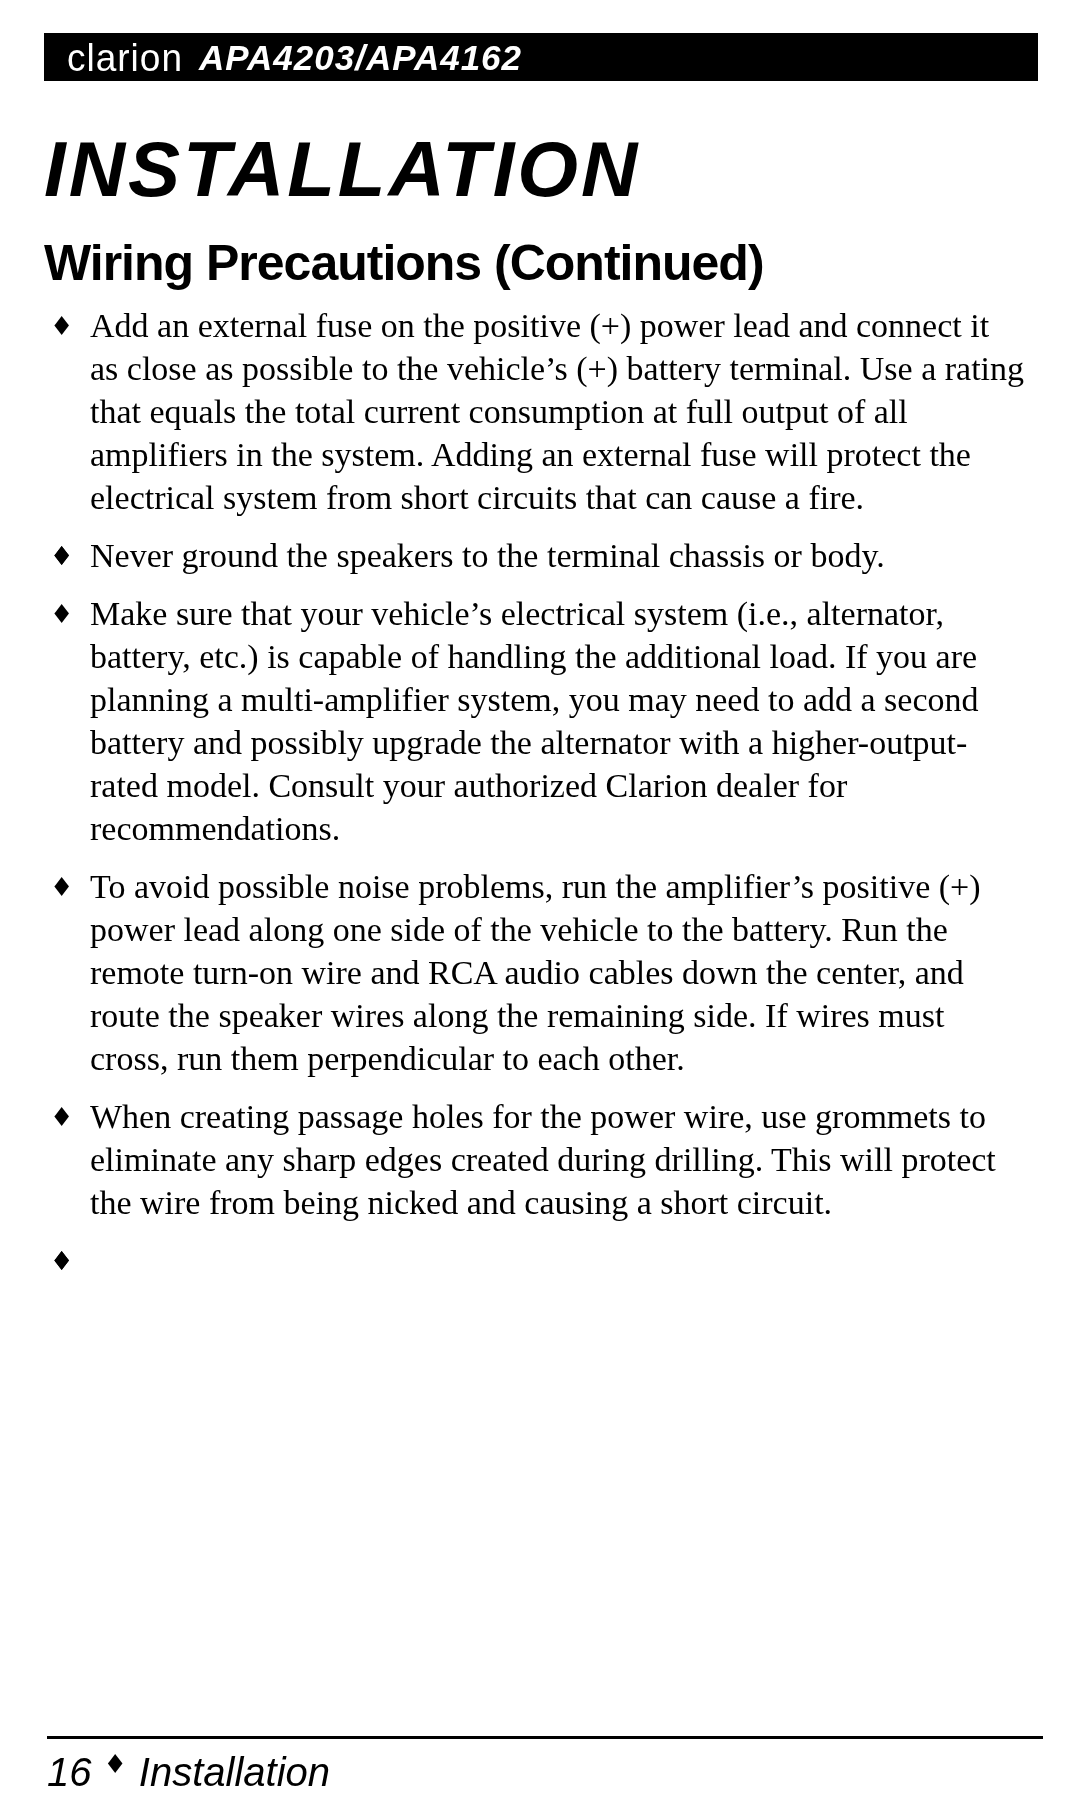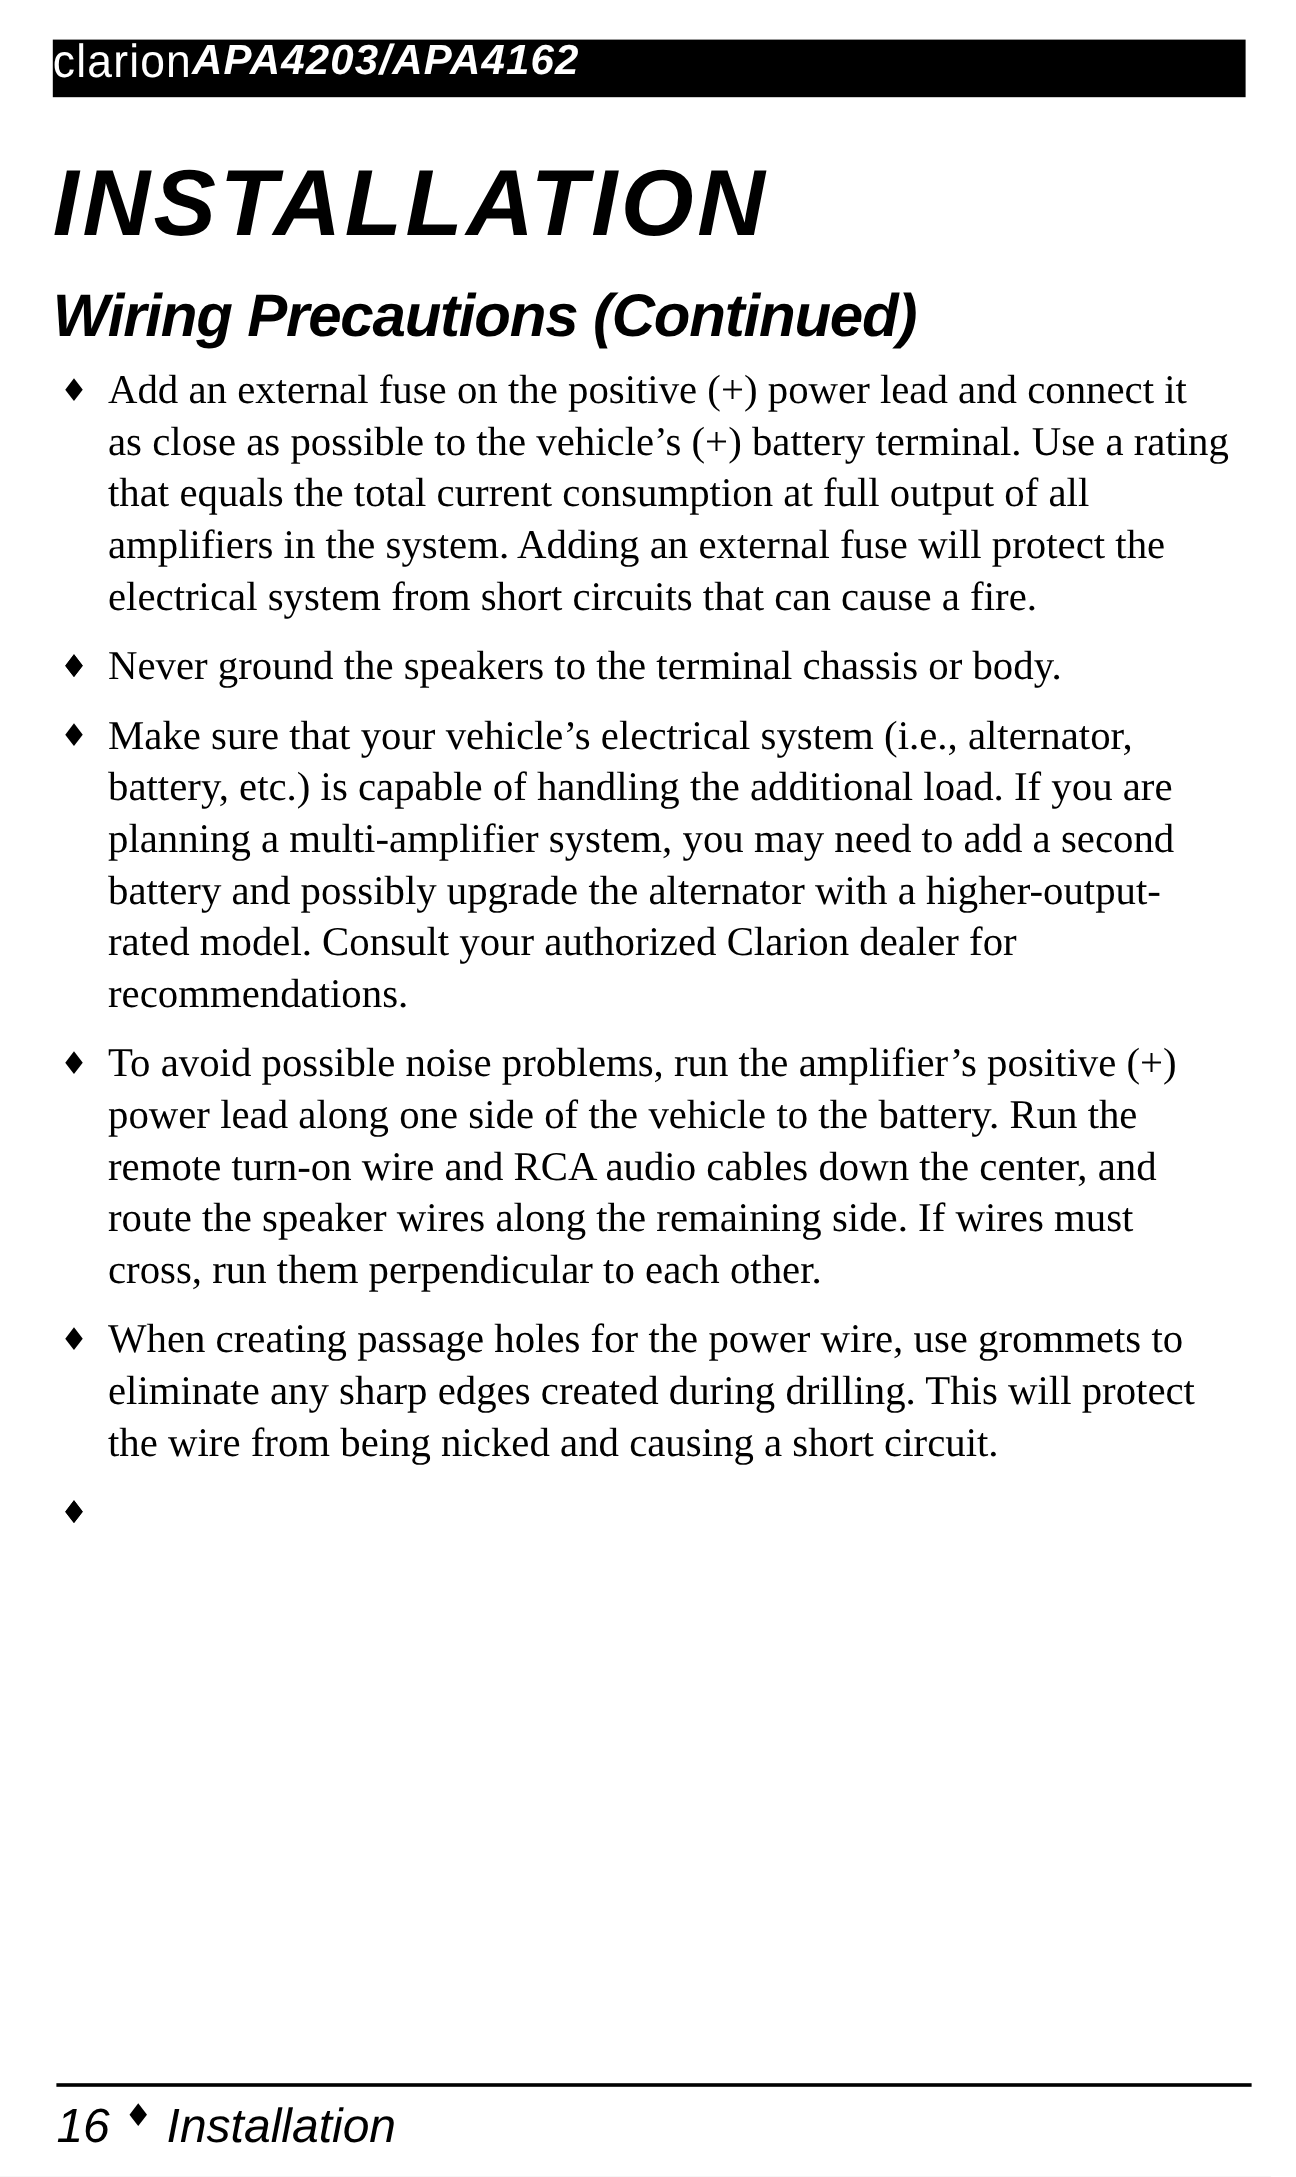--- a/index.html
+++ b/index.html
@@ -15,38 +15,40 @@
 
   
   .header-bar {
     position: absolute;
     left: 44px;
     top: 33px;
     width: 994px;
     height: 48px;
     background: #000000;
     display: flex;
+    align-items: center;
     box-sizing: border-box;
-    padding-left: 0;
+    padding-left: 23px;
   }
   .brand {
     color: #ffffff;
     font-family: "Liberation Sans", sans-serif;
     font-size: 37px;
     letter-spacing: 1px;
     line-height: 1;
     transform: scaleY(1.05);
   }
   .model {
     color: #ffffff;
     font-family: "Liberation Sans", sans-serif;
     font-size: 35px;
     font-weight: bold;
     font-style: italic;
     letter-spacing: 1px;
+    margin-left: 16px;
     line-height: 1;
   }
 
   
   .page-title {
     position: absolute;
     left: 44px;
     top: 130px;
     font-family: "Liberation Sans", sans-serif;
     font-weight: bold;
@@ -54,21 +56,20 @@
     font-size: 78px;
     line-height: 1;
     letter-spacing: 3px;
   }
   .section-heading {
     position: absolute;
     left: 44px;
     top: 238px;
     font-family: "Liberation Sans", sans-serif;
     font-weight: bold;
-    font-style: italic;
     font-size: 50px;
     line-height: 1;
     letter-spacing: -1px;
   }
 
   
   .bullet-list {
     position: absolute;
     left: 44px;
     top: 304px;

